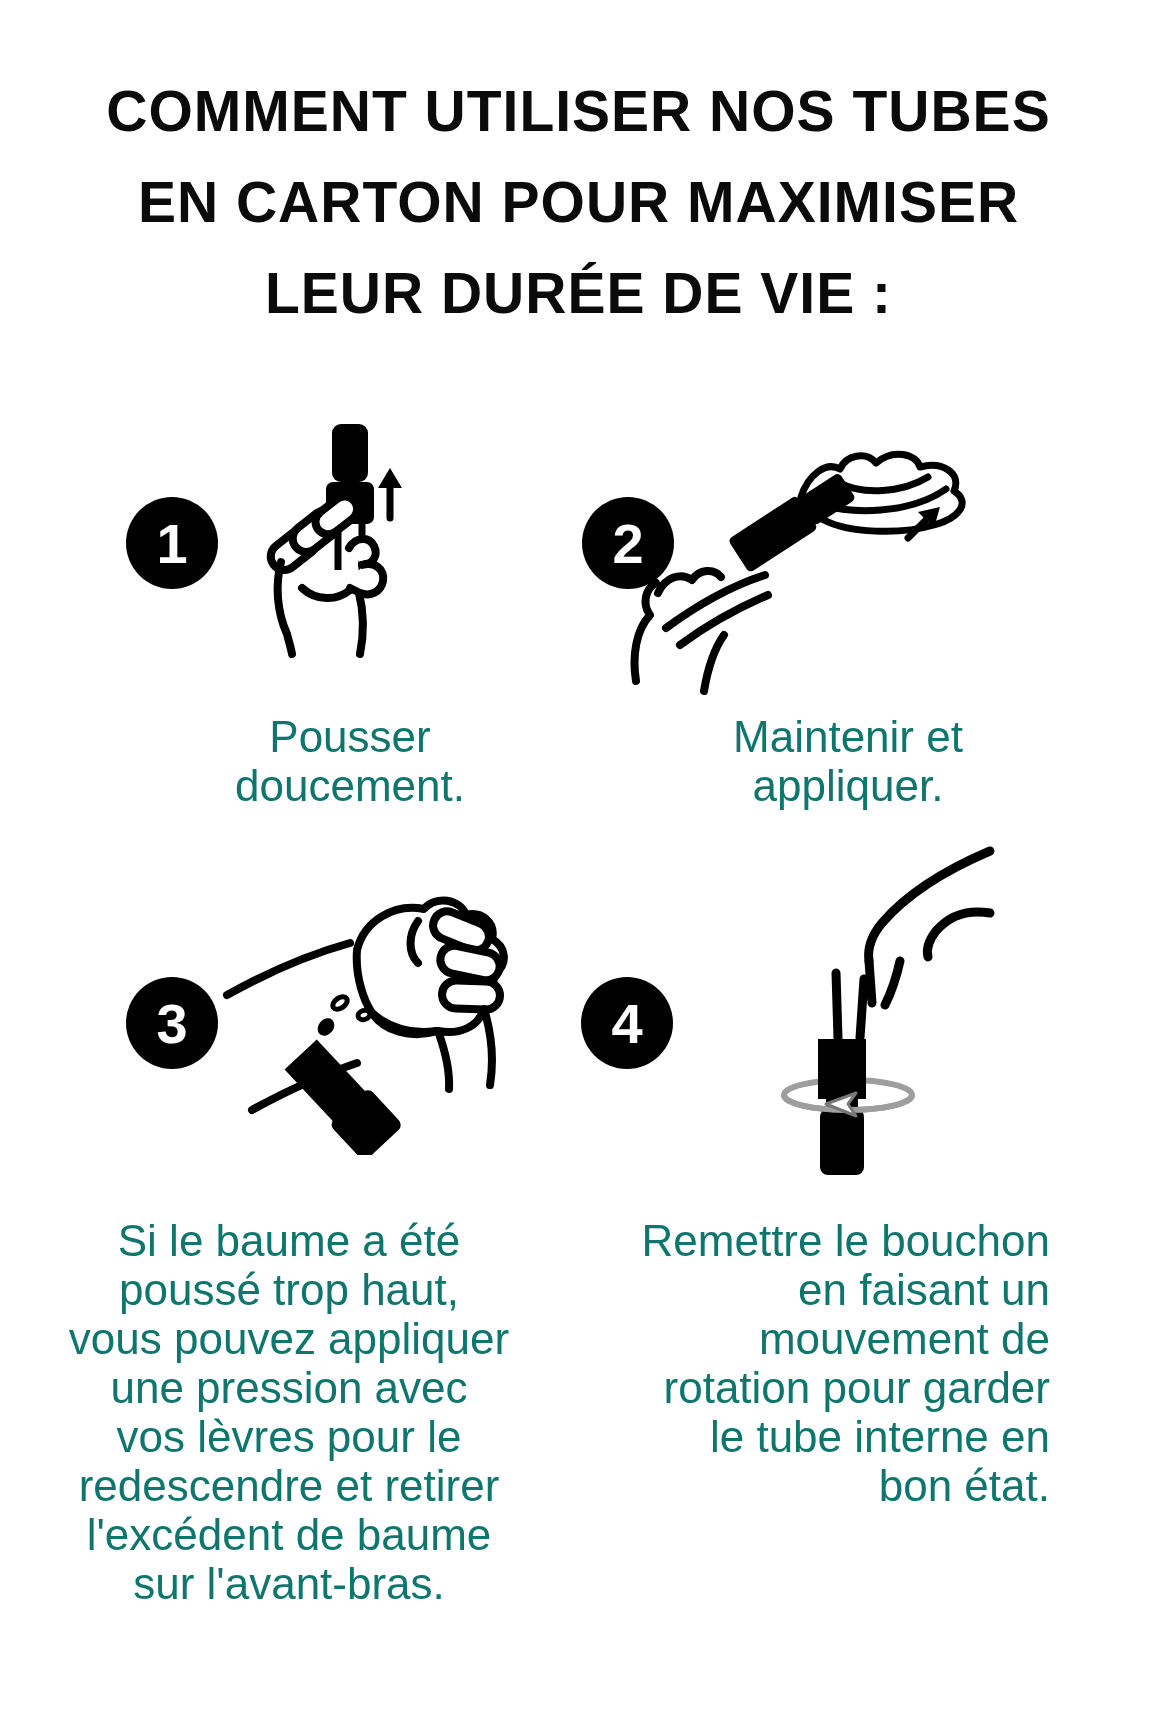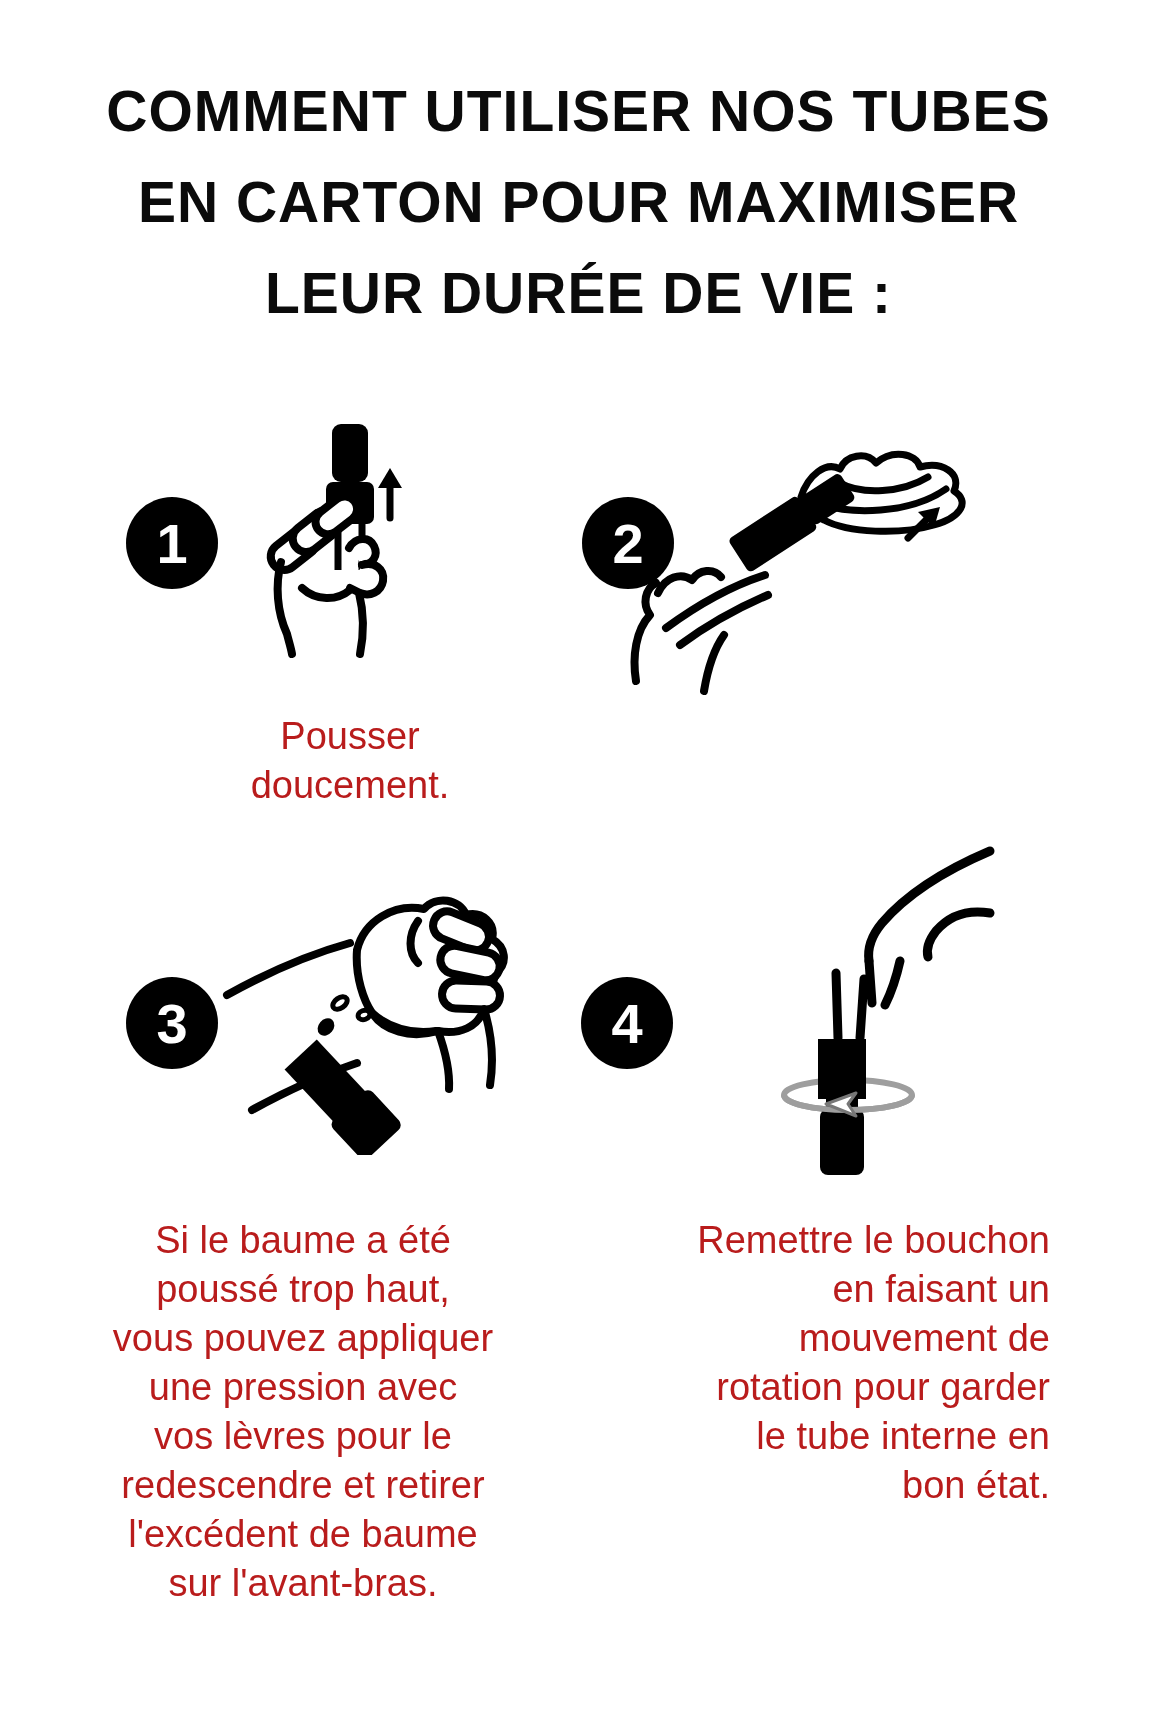--- a/index.html
+++ b/index.html
@@ -11,35 +11,35 @@
     position:absolute; top:66px; left:0; width:100%;
     text-align:center; font-size:57px; font-weight:700;
     line-height:91px; letter-spacing:1px; white-space:pre-line; color:#0b0b0b;
   }
   .badge {
     position:absolute; width:92px; height:92px; border-radius:50%;
     background:#000; color:#fff; display:flex; align-items:center; justify-content:center;
     font-size:56px; font-weight:700;
   }
   .caption {
-    position:absolute; text-align:center; font-size:38px; line-height:49px;
-    white-space:pre-line; color:#b91c1c;
+    position:absolute; text-align:center; font-size:44px; line-height:49px;
+    white-space:pre-line; color:#0f766e;
   }
   .illus { position:absolute; }
   .badge1 { left:126px; top:497px; }
   .badge2 { left:582px; top:497px; }
   .badge3 { left:126px; top:977px; }
   .badge4 { left:581px; top:977px; }
   .illus1 { left:252px; top:418px; }
   .illus2 { left:608px; top:423px; }
   .illus3 { left:222px; top:855px; }
   .illus4 { left:668px; top:833px; }
   .caption1 { left:130px;  top:712px;  width:440px; }
   .caption2 { left:598px;  top:712px;  width:500px; }
-  .caption3 { left:58px;   top:1216px; width:490px; }
+  .caption3 { left:44px;   top:1216px; width:490px; }
   .caption4 { left:550px;  top:1216px; width:500px;text-align:right; }
 </style>
 </head>
 <body>
 
 <div class="page">
 
   <div class="title">COMMENT UTILISER NOS TUBES
 EN CARTON POUR MAXIMISER
 LEUR DURÉE DE VIE :</div>
@@ -90,20 +90,22 @@
       <path d="M72,222 C102,200 132,184 160,172"></path>
       <path d="M50,170 C57,154 73,149 84,157 C91,146 106,145 113,154"></path>
       <path d="M28,258 C24,233 28,207 42,192 C34,181 37,166 48,160"></path>
       <path d="M96,268 C100,244 106,226 116,212"></path>
     </g>
     <g>
       <path d="M300,115 L322,93" stroke="#000" stroke-width="7" stroke-linecap="round" fill="none"></path>
       <path d="M332,84 L310,89 L326,105 Z" fill="#000"></path>
     </g>
   </svg>
+  <div class="caption caption2">Maintenir et
+appliquer.</div>
 
   <div class="badge badge3">
     <span>3</span>
   </div>
   <svg class="illus illus3" width="300" height="300" viewBox="0 0 300 300">
     <g fill="none" stroke="#000" stroke-width="8" stroke-linecap="round">
       <path d="M5,140 C50,115 92,98 128,88"></path>
       <path d="M30,255 C70,233 105,218 135,208"></path>
     </g>
     <g transform="rotate(-43 123 247)">

